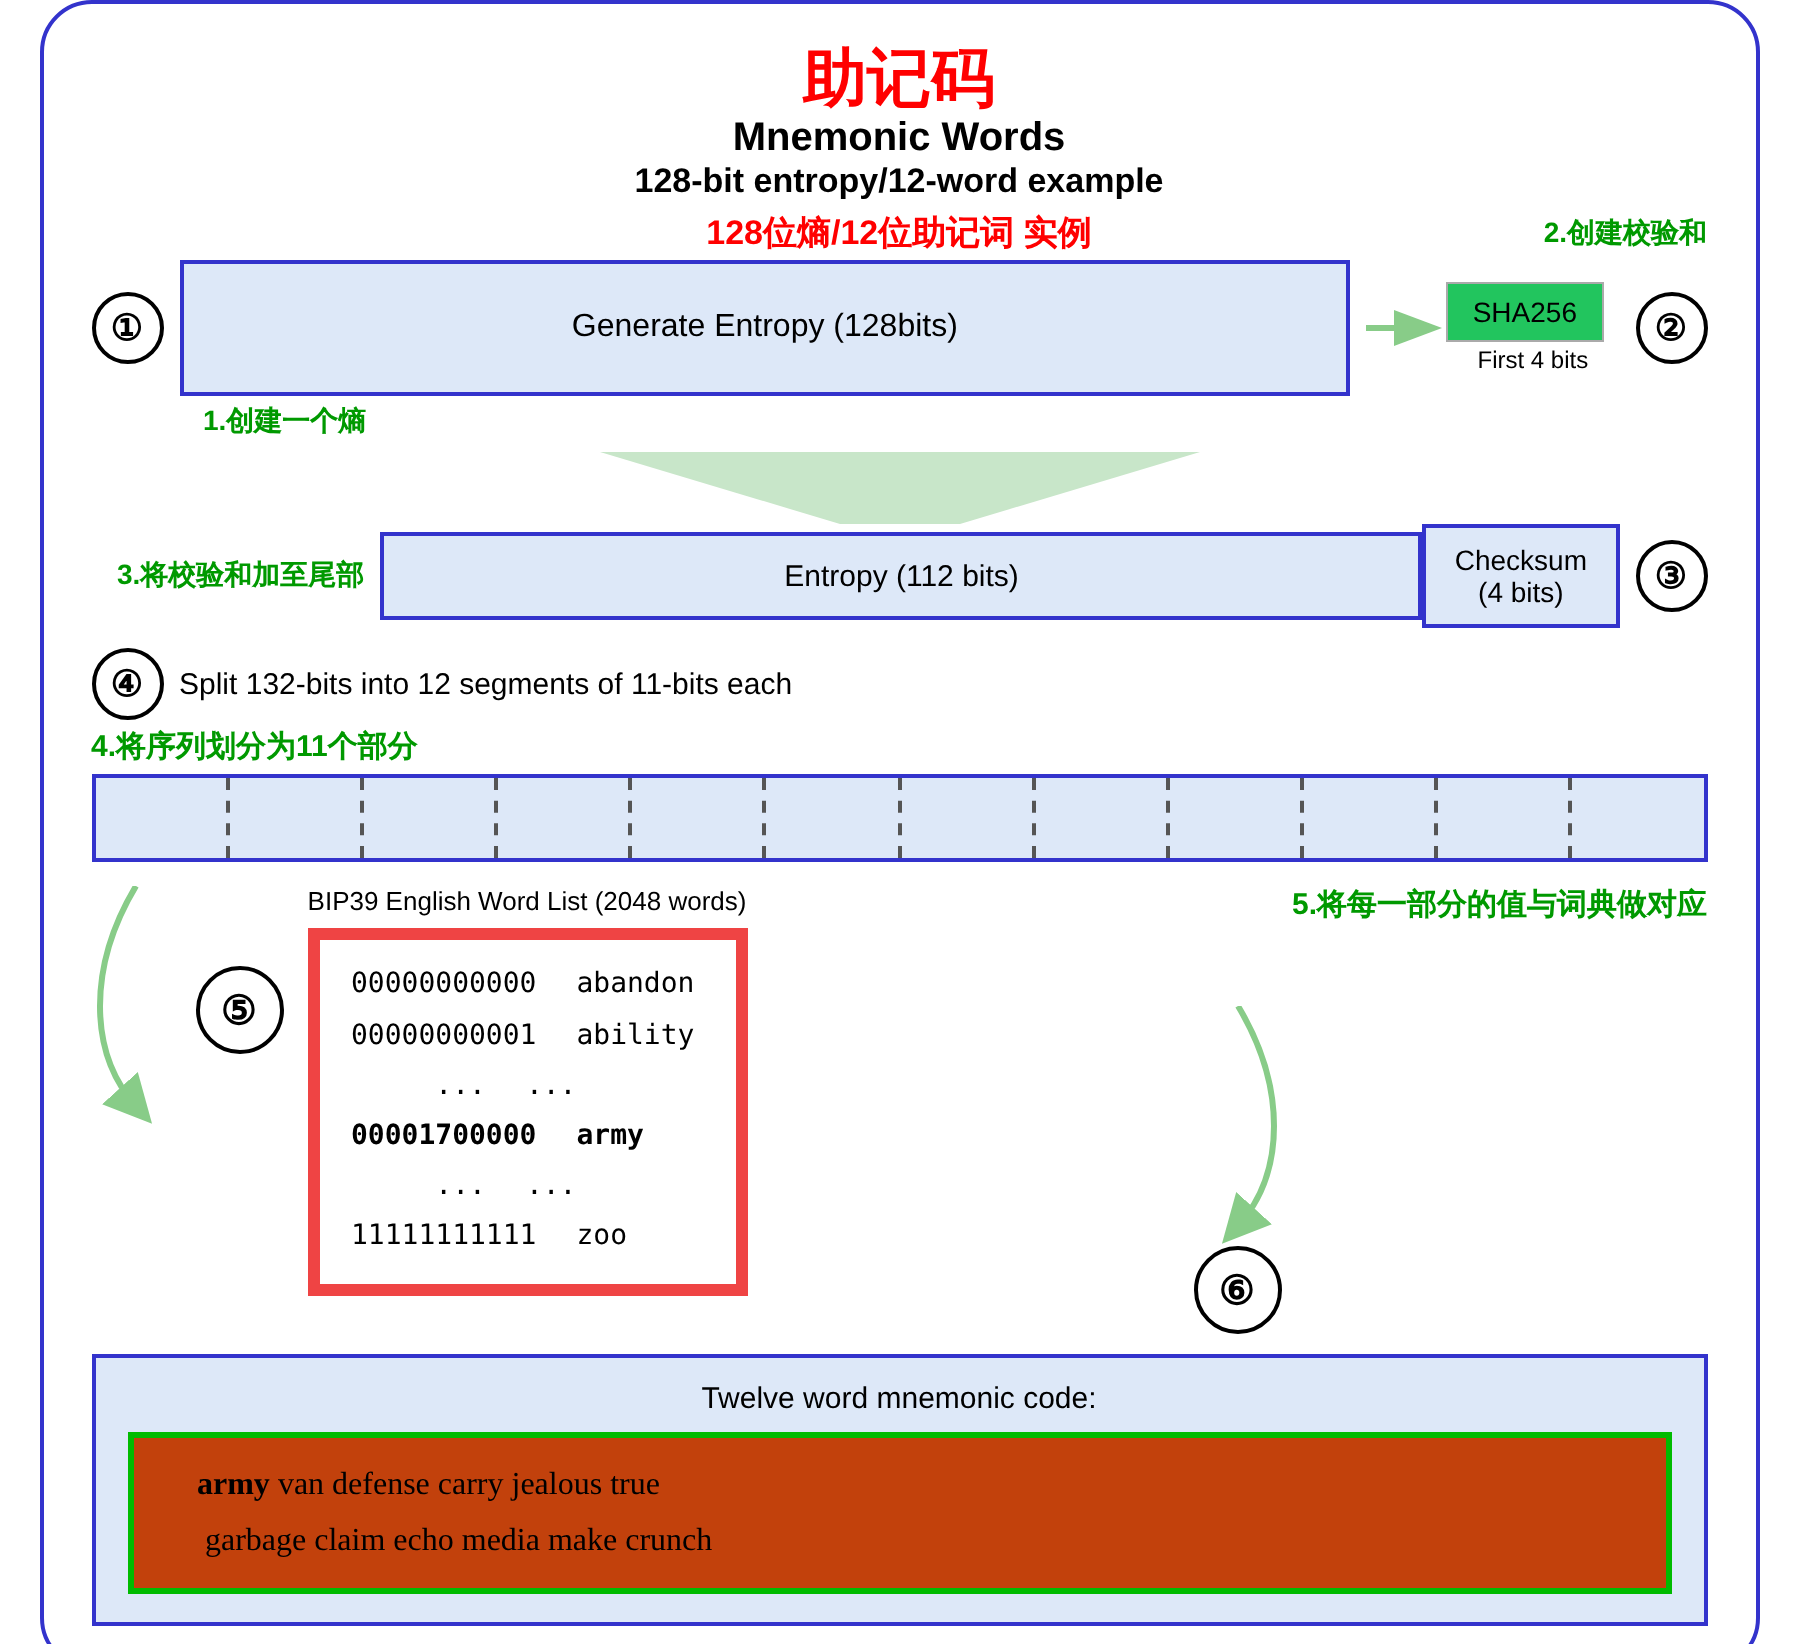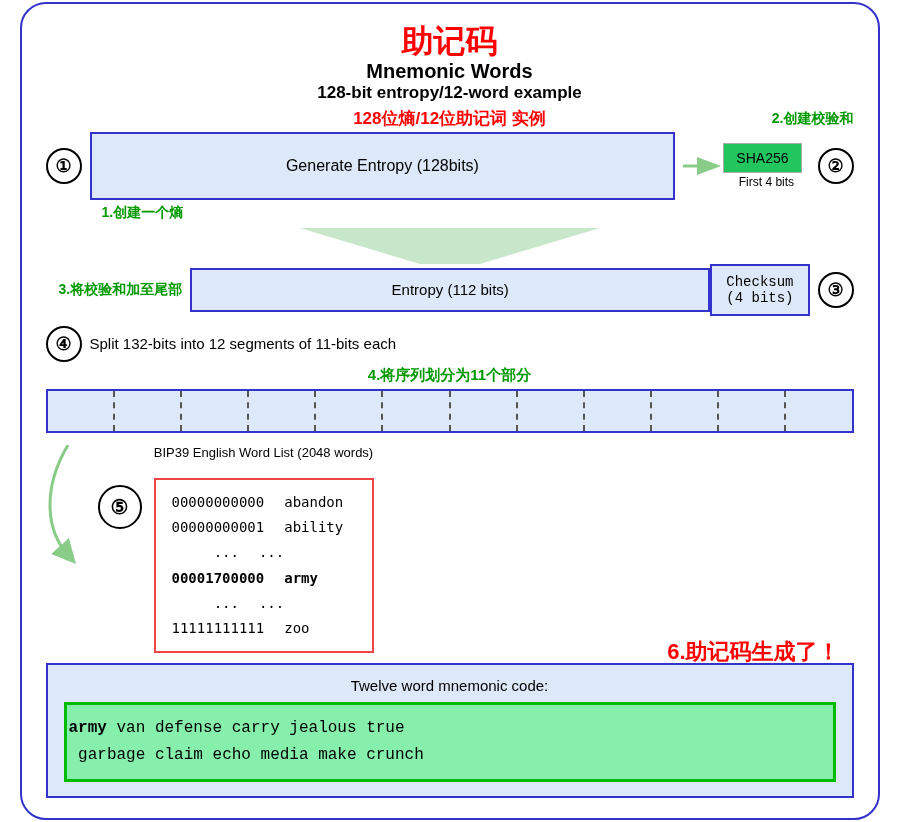--- a/index.html
+++ b/index.html
@@ -182,21 +182,21 @@
     .step4-row {
       display: flex;
       align-items: center;
       margin-bottom: 4px;
     }
     .step4-text {
       font-size: 15px;
       margin-left: 8px;
     }
     .step4-label-zh {
-      text-align: center;
+      text-align: left;
       color: #009900;
       font-size: 15px;
       font-weight: bold;
       margin-bottom: 4px;
     }
     .bits-bar {
       border: 2px solid #3333cc;
       background: #dde8f8;
       height: 44px;
       margin: 0 0 12px 0;
@@ -239,28 +239,27 @@
       align-items: center;
       justify-content: center;
       font-size: 20px;
       font-weight: bold;
       flex-shrink: 0;
       background: #fff;
       margin-right: 12px;
       margin-top: 40px;
     }
     .dict-container {
-      border: 2px solid #ef4444;
+      border: 6px solid #ef4444;
       background: #fff;
       padding: 10px 16px;
       font-family: monospace;
       font-size: 14px;
       min-width: 220px;
       min-height: 140px;
-      margin-top: 12px;
     }
     .dict-title {
       text-align: center;
       font-size: 13px;
       font-family: Arial, sans-serif;
       margin-bottom: 6px;
       color: #000;
     }
     .dict-row {
       display: flex;
@@ -311,23 +310,23 @@
       font-size: 22px;
       font-weight: bold;
     }
     .step6-title {
       text-align: center;
       font-size: 15px;
       margin-bottom: 8px;
     }
     .mnemonic-box {
       border: 3px solid #00bb00;
-      background: #86efac;
-      padding: 10px 2px;
-      font-family: Liberation Mono, monospace;
+      background: #c2410c;
+      padding: 10px 32px;
+      font-family: Liberation Serif, serif;
       font-size: 16px;
       line-height: 1.7;
     }
     .mnemonic-bold { font-weight: bold; }
 
     .sha-area {
       display: flex;
       flex-direction: column;
       align-items: center;
       margin-right: 8px;
@@ -388,21 +387,21 @@
   <div class="arrow-area">
     <svg width="300" height="36">
       <polygon points="0,0 300,0 180,36 120,36" fill="#c8e6c9"></polygon>
     </svg>
   </div>
 
   <div class="step3-row-wrapper">
     <div class="step3-row">
       <div class="step3-label">3.将校验和加至尾部</div>
       <div class="entropy128-box">Entropy (112 bits)</div>
-      <div class="checksum-box" style="white-space:pre-line; display:flex; align-items:center; justify-content:flex-start;font-family:Liberation Mono, monospace;">
+      <div class="checksum-box" style="white-space:pre-line; display:flex; align-items:center; justify-content:flex-start;">
         <span style="white-space:pre-line; text-align:center; font-size:14px;">Checksum
 (4 bits)</span>
       </div>
       <div class="circle-3">③</div>
     </div>
   </div>
 
   <div class="section-gap">
     <div class="step4-row">
       <div class="circle-num">④</div>
@@ -466,23 +465,37 @@
           <span class="dict-col-left">&nbsp;&nbsp;&nbsp;&nbsp;&nbsp;...</span>
           <span class="dict-col-right">...</span>
         </div>
         <div class="dict-row">
           <span class="dict-col-left">11111111111</span>
           <span class="dict-col-right">zoo</span>
         </div>
       </div>
     </div>
 
+    <div style="display:flex; flex-direction:column; justify-content:flex-start; flex:1; position:relative; margin-left:10px;">
+      <div class="step5-label-zh">5.将每一部分的值与词典做对应</div>
+
+      <div style="display:flex; align-items:center; margin-top:60px; justify-content:center;">
+        <svg width="44" height="120">
+          <defs>
+            <marker id="ah3" markerWidth="8" markerHeight="8" refX="4" refY="4" orient="auto">
+              <path d="M0,0 L0,8 L8,4 z" fill="#88cc88"></path>
+            </marker>
+          </defs>
+          <path d="M22,0 Q40,30 40,60 Q40,90 22,110" stroke="#88cc88" stroke-width="3" fill="none" marker-end="url(#ah3)"></path>
+        </svg>
+      </div>
+      <div class="circle-6" style="margin-top:0; align-self:center; margin-left:0;">⑥</div>
+    </div>
   </div>
 
   <div class="step6-outer">
-    <div class="step6-label-zh">6.助记码生成了！</div>
     <div class="step6-title">Twelve word mnemonic code:</div>
     <div class="mnemonic-box">
       <span class="mnemonic-bold">army</span><span> van defense carry jealous true<br>&nbsp;garbage claim echo media make crunch</span>
     </div>
   </div>
 
 </div>
 
 </body></html>

